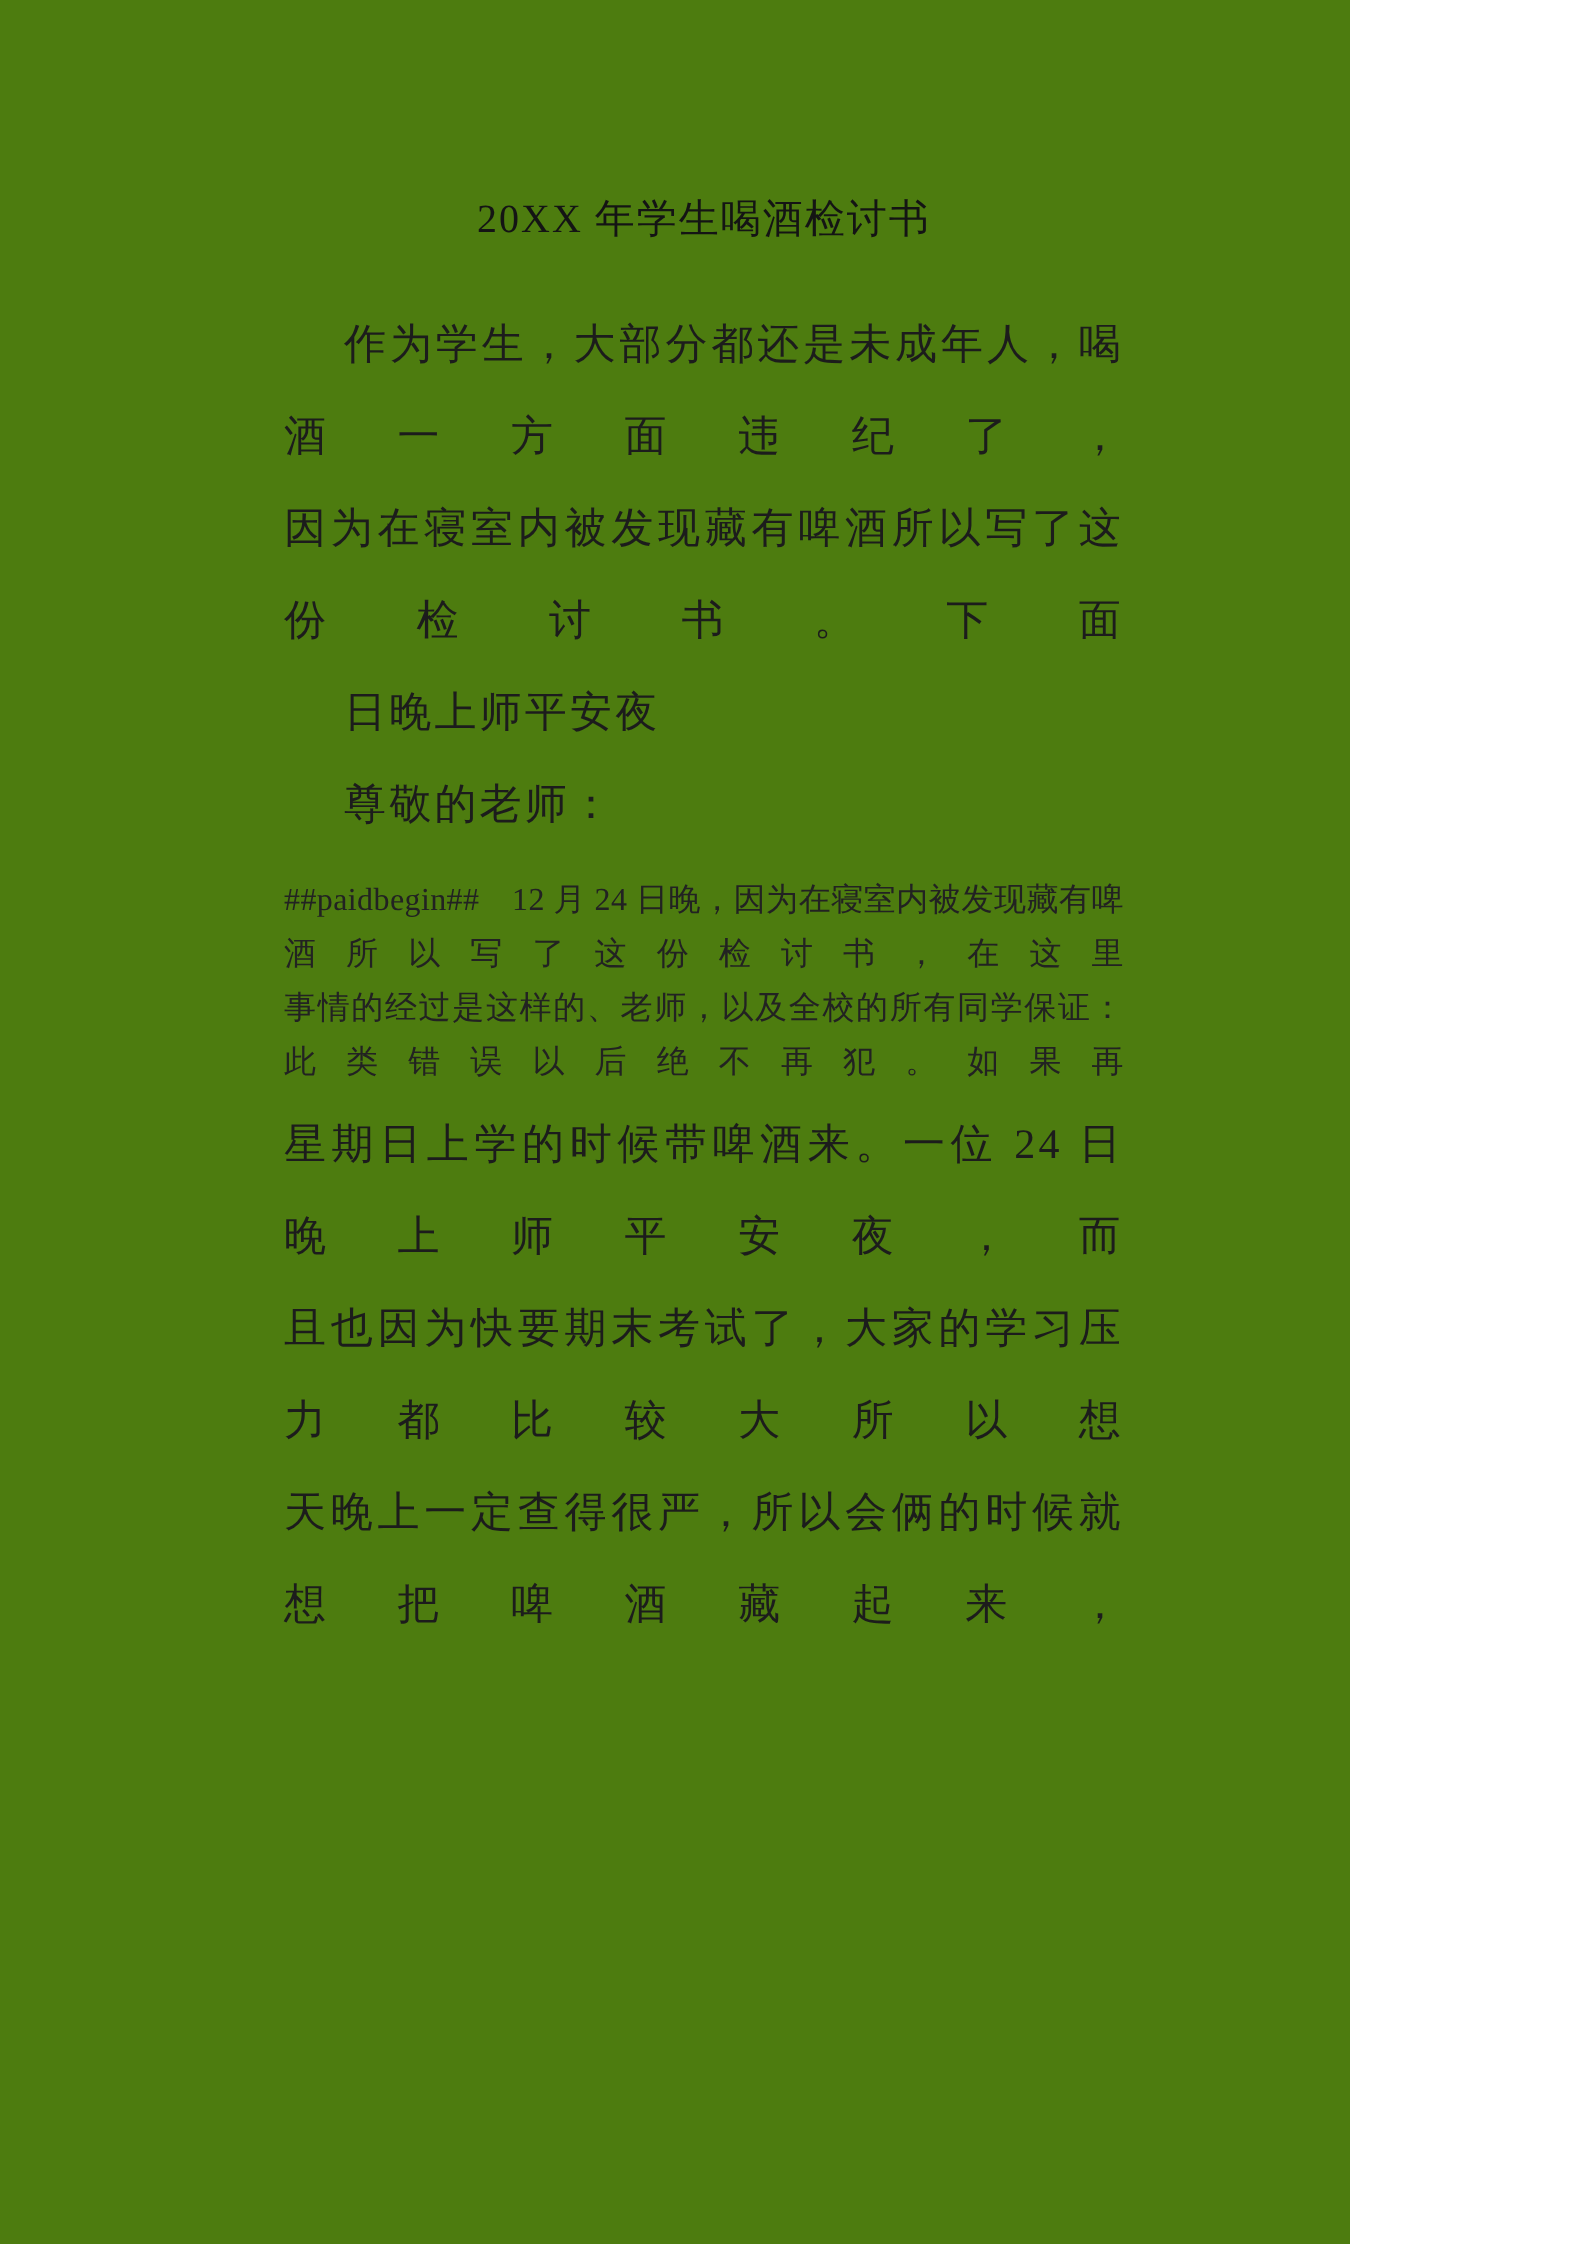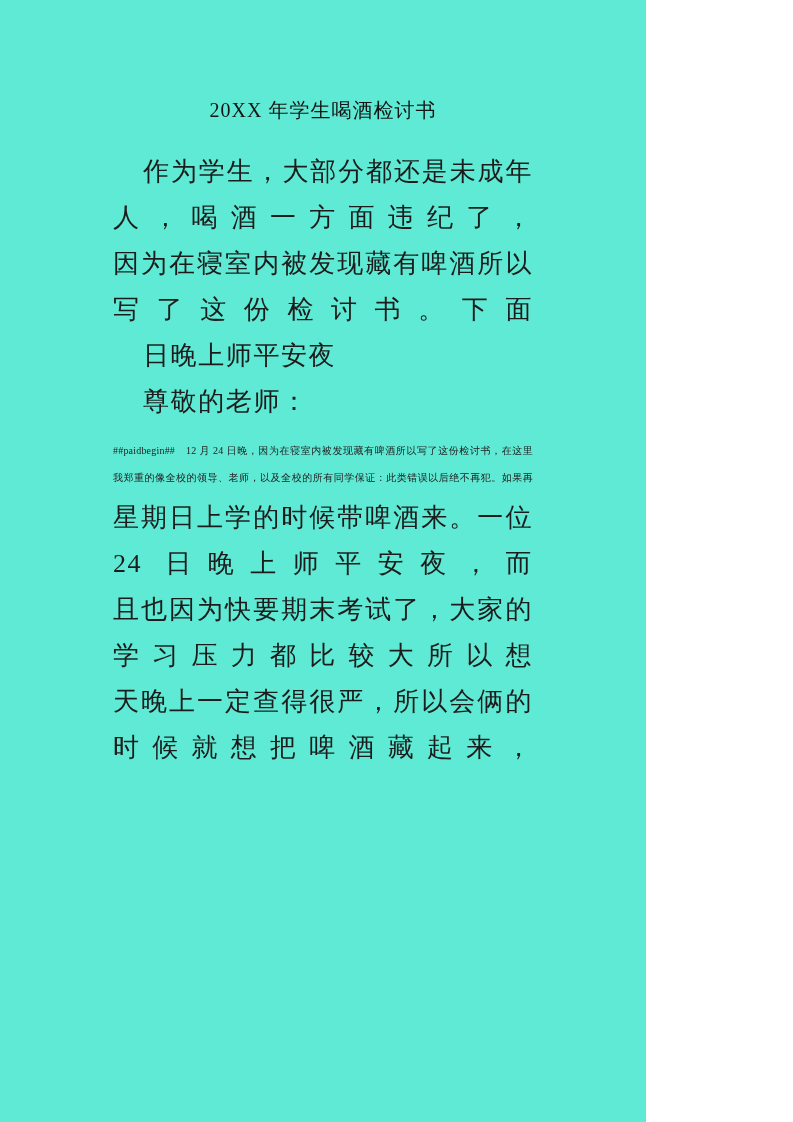--- a/index.html
+++ b/index.html
@@ -7,46 +7,47 @@
     width: 793px;
     height: 1122px;
     background: #ffffff;
     font-family: "Liberation Serif", "DejaVu Serif", serif;
     color: #1c1c1c;
   }
   .page {
     position: relative;
     width: 646px;
     height: 1122px;
-    background: #5eead4;
+    background: #4d7c0f;
     overflow: hidden;
+    padding-left: 29px;
   }
   .content {
     padding: 87px 113px 0 113px; 
   }
   .title {
     margin: 0 0 16px 0;
     font-size: 20px;
     font-weight: 400;
     line-height: 46px;
     text-align: center;
     letter-spacing: 1px;
     color: #141414;
   }
   .block { margin: 0; }
   .body-large .line {
-    font-size: 26px;
+    font-size: 21px;
     line-height: 46px;
     letter-spacing: 1.6px;
     white-space: normal;
   }
   .body-large .line.first { text-indent: 30px; }
   .body-small { margin: 12px 0 4px 0; }
   .body-small .line {
-    font-size: 10px;
+    font-size: 16px;
     line-height: 27px;
     letter-spacing: 0.2px;
     color: #222222;
   }
   .line.fill {
     text-align: justify;
     text-align-last: justify;
     -moz-text-align-last: justify;
     text-justify: inter-character;
   }
@@ -63,21 +64,21 @@
           <div class="line fill">因为在寝室内被发现藏有啤酒所以写了这份检讨书。下面</div>
         </section>
         <section class="block body-large">
           <div class="line first">日晚上师平安夜</div>
         </section>
         <section class="block body-large">
           <div class="line first">尊敬的老师：</div>
         </section>
         <section class="block body-small">
           <div class="line fill">##paidbegin##　12 月 24 日晚，因为在寝室内被发现藏有啤酒所以写了这份检讨书，在这里</div>
-          <div class="line fill">我郑重的像全校的领导、老师，以及全校的所有同学保证：此类错误以后绝不再犯。如果再</div>
+          <div class="line fill">事情的经过是这样的、老师，以及全校的所有同学保证：此类错误以后绝不再犯。如果再</div>
         </section>
         <section class="block body-large">
           <div class="line fill">星期日上学的时候带啤酒来。一位 24 日晚上师平安夜，而</div>
           <div class="line fill">且也因为快要期末考试了，大家的学习压力都比较大所以想</div>
           <div class="line fill">天晚上一定查得很严，所以会俩的时候就想把啤酒藏起来，</div>
         </section>
       </div>
   </div>
 </div>
 

